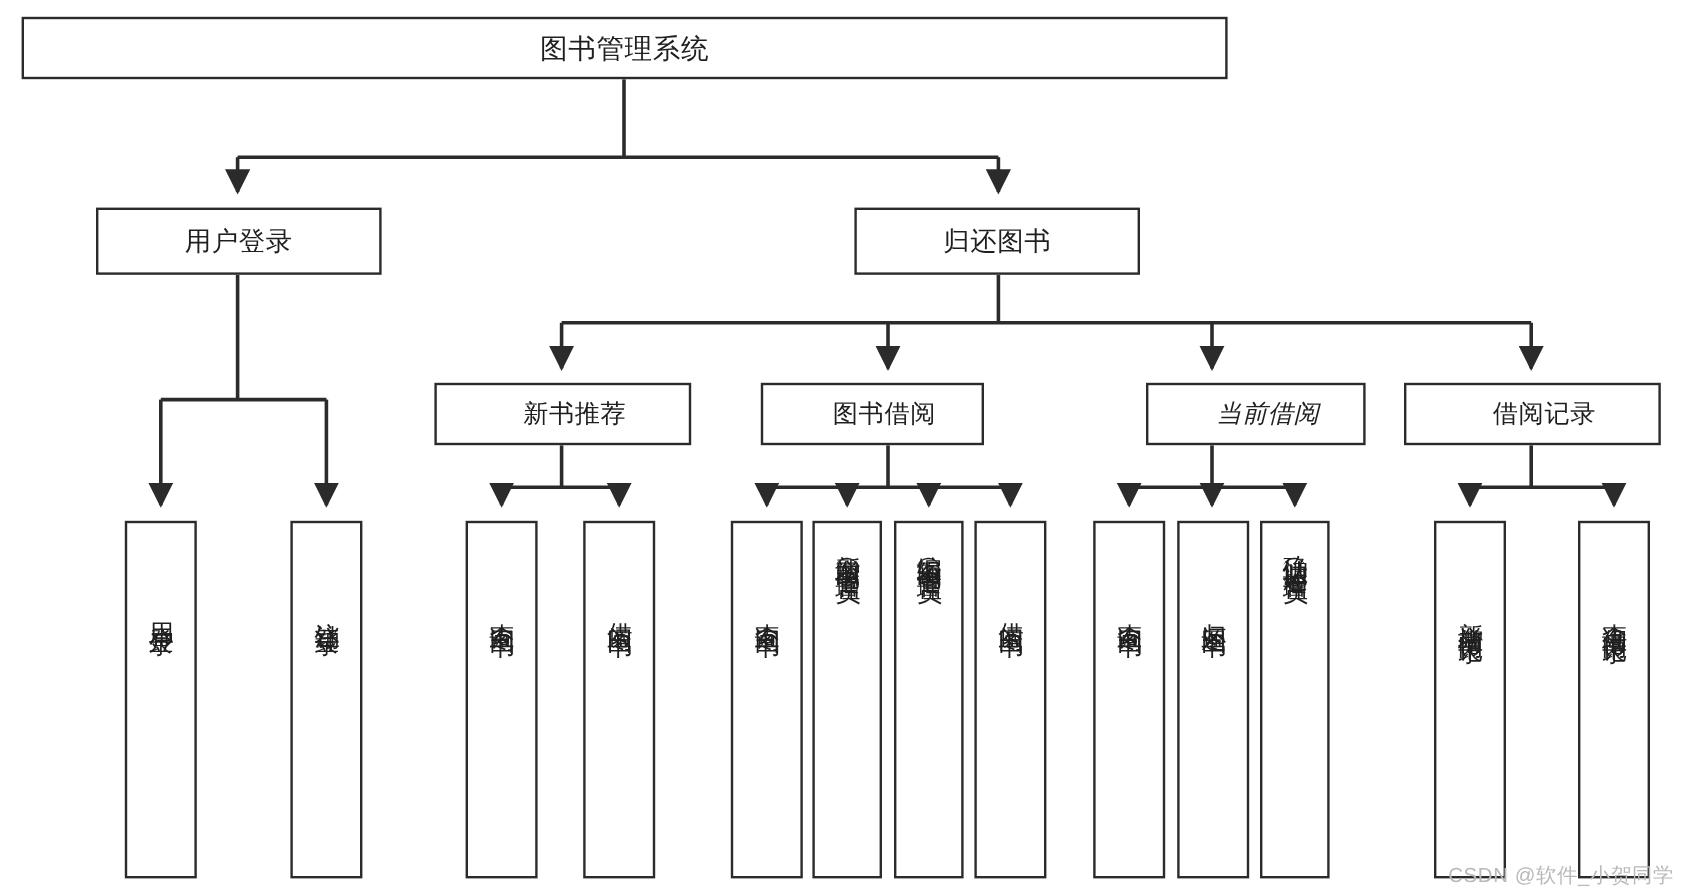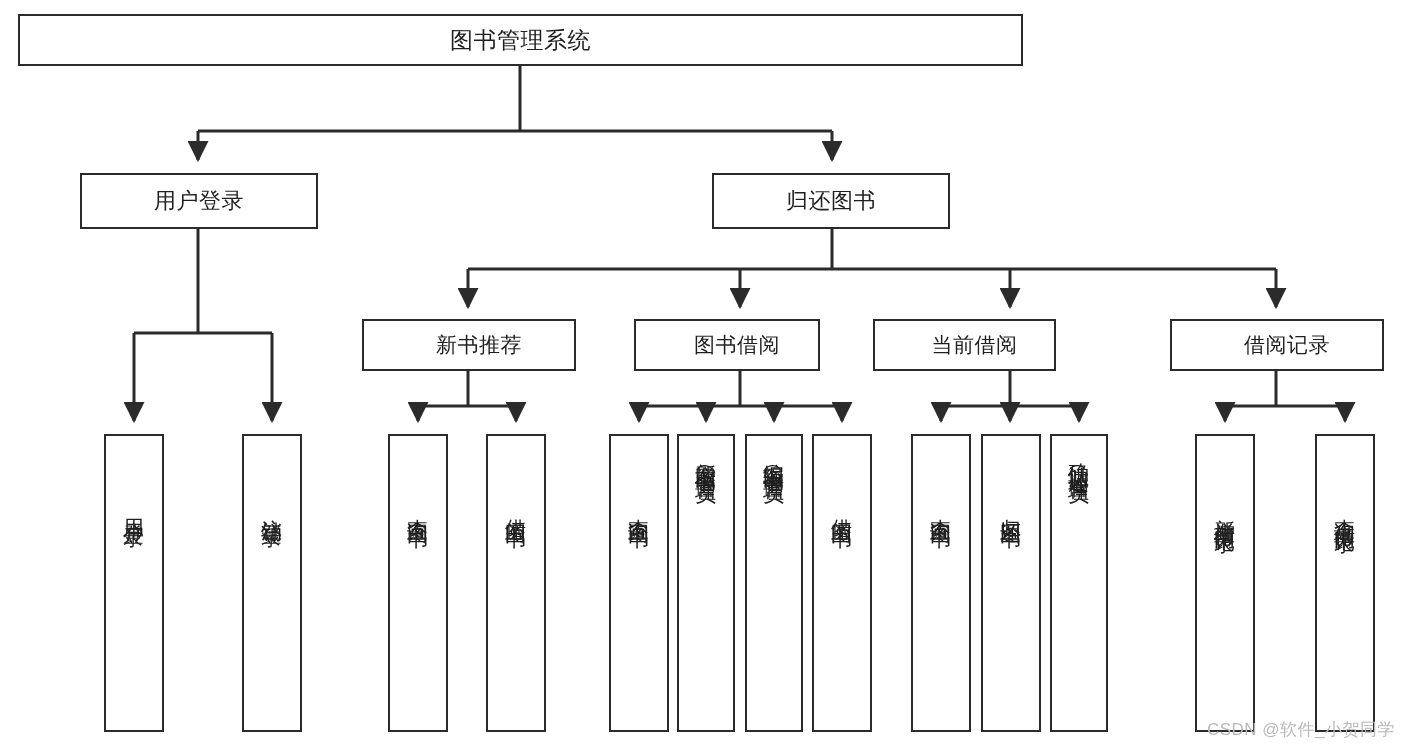--- a/index.html
+++ b/index.html
@@ -178,21 +178,21 @@
   <div class="node lvl1" style="left:712px; width:238px;">
     <span class="label">归还图书</span>
   </div>
 
   <div class="node lvl2" style="left:362px; width:214px;">
     <span class="label">新书推荐</span>
   </div>
   <div class="node lvl2" style="left:634px; width:186px;">
     <span class="label">图书借阅</span>
   </div>
-  <div class="node lvl2" style="left:873px; width:183px;">
+  <div class="node lvl2" style="left:955px; width:183px;font-style:italic;">
     <span class="label">当前借阅</span>
   </div>
   <div class="node lvl2" style="left:1170px; width:214px;">
     <span class="label">借阅记录</span>
   </div>
 
   <div class="node leaf mid" style="left:104px; width:60px;">
     <span class="label">用户登录</span>
   </div>
   <div class="node leaf mid" style="left:242px; width:60px;">

